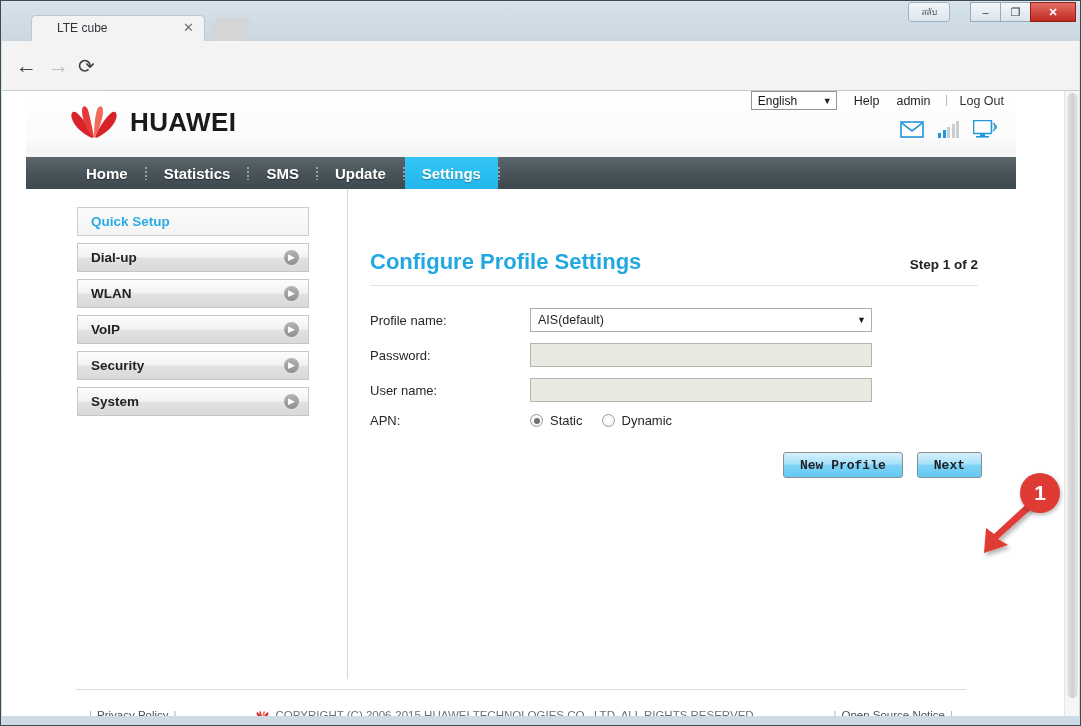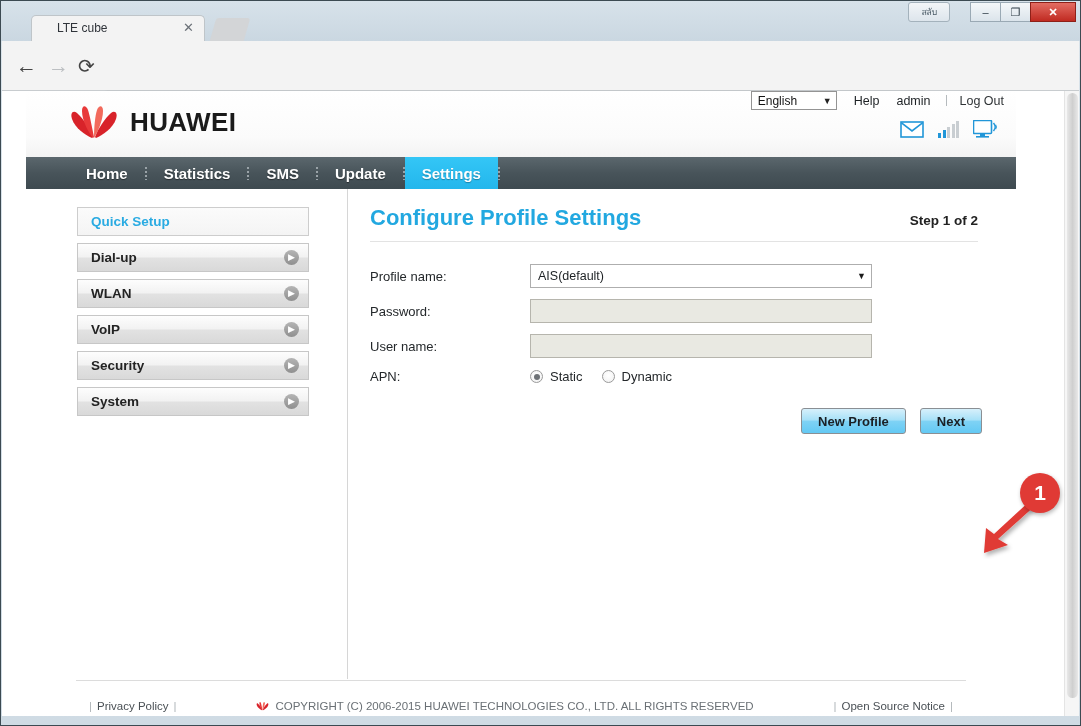--- a/index.html
+++ b/index.html
@@ -239,20 +239,21 @@
     width: 15px; height: 15px; border-radius: 50%;
     background: linear-gradient(to bottom, #b5b5b5, #8f8f8f);
     display: flex; align-items: center; justify-content: center;
     color: #fff; font-size: 9px; line-height: 9px;
   }
 
   .content { flex: 1; padding: 16px 0 0 22px; position: relative; }
   .content-head {
     display: flex; align-items: baseline; justify-content: space-between;
     padding-right: 38px;
+    margin-top: 44px;
   }
   .page-title {
     font-size: 22px; font-weight: bold; color: #22a8e0;
   }
   .step {
     font-size: 13.5px; font-weight: bold; color: #222;
   }
   .head-rule {
     margin: 10px 38px 0 0; height: 1px; background: #e3e3e3;
   }
@@ -292,42 +293,42 @@
 
   .btnrow {
     display: flex; justify-content: flex-end; gap: 14px;
     width: 612px; margin-top: 24px;
   }
   .btn {
     height: 26px; padding: 0 16px; min-width: 60px;
     border: 1px solid #8a8f94; border-radius: 3px;
     background: linear-gradient(to bottom, #d7f0fb 0%, #a7e1f8 45%, #7ed2f5 52%, #63c9f4 100%);
     font-size: 13px; font-weight: bold; color: #1b2025;
-    display: flex; align-items: center; justify-content: center;
+    display: flex; align-items: center; justify-content: center; font-family: Liberation Mono, monospace;
   }
 
   
   .anno-badge {
     position: absolute; left: 1018px; top: 382px;
     width: 40px; height: 40px; border-radius: 50%;
     background: #e03a35;
     color: #fff; font-size: 21px; font-weight: bold;
     display: flex; align-items: center; justify-content: center;
     box-shadow: 1px 2px 4px rgba(0,0,0,.28);
     z-index: 30;
   }
   .anno-arrow {
     position: absolute; left: 962px; top: 408px;
     width: 78px; height: 60px; z-index: 29;
   }
 
   
   .footer {
     position: absolute; left: 24px; right: 24px; bottom: 0;
-    height: 36px;
+    height: 27px;
   }
   .footer-rule {
     position: absolute; left: 26px; right: 26px; top: 0; height: 1px;
     background: #dcdcdc;
   }
   .footer-row {
     position: absolute; left: 0; right: 0; top: 20px;
     display: flex; align-items: center; justify-content: space-between;
     padding: 0 34px; font-size: 11.5px; color: #4a5055;
     white-space: nowrap;

